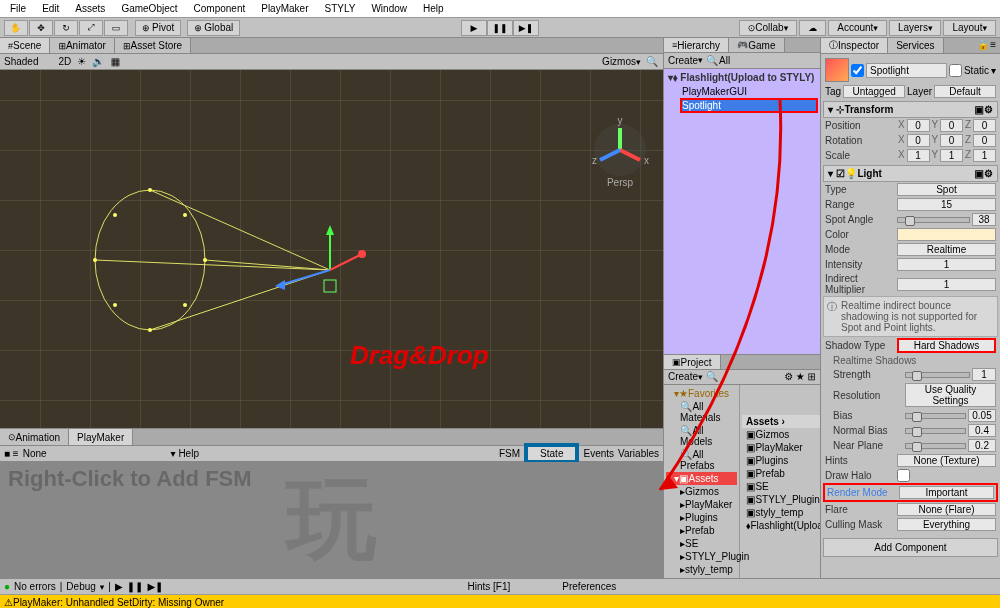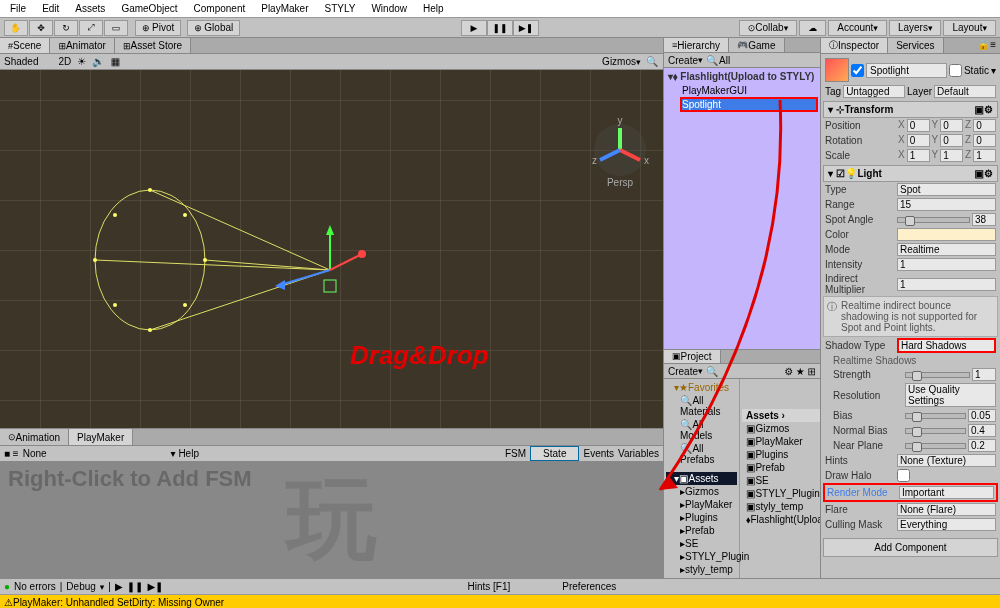--- a/index.html
+++ b/index.html
@@ -41,21 +41,21 @@
 .proj-list { flex:1; padding:2px; }
 .proj-list div { padding:1px 0 1px 4px; }
 .right-col { width:180px; display:flex; flex-direction:column; border-left:1px solid #888; background:#c2c2c2; }
 .insp-tabs { height:16px; background:#aaa; display:flex; border-bottom:1px solid #888; }
 .insp-content { flex:1; overflow:auto; padding:2px; font-size:9px; }
 .insp-header { display:flex; align-items:center; gap:2px; padding:2px; }
 .insp-cube { width:24px; height:24px; background:linear-gradient(135deg,#f55,#fa5); border:1px solid #888; }
 .insp-name { flex:1; background:#e8e8e8; border:1px solid #999; padding:1px 3px; }
 .insp-row { display:flex; align-items:center; padding:1px 2px; gap:2px; }
 .insp-label { width:70px; color:#333; }
-.insp-field { flex:1; background:#e8e8e8; border:1px solid #999; padding:0 2px; text-align:left; min-width:20px; }
+.insp-field { flex:1; background:#e8e8e8; border:1px solid #999; padding:0 2px; text-align:center; min-width:20px; }
 .comp-header { background:#d0d0d0; border:1px solid #999; padding:2px 4px; font-weight:bold; display:flex; align-items:center; margin-top:2px; }
 .comp-arrow { margin-right:3px; }
 .xyz { display:flex; gap:1px; flex:1; }
 .xyz span { color:#666; padding:0 1px; }
 .red-box { border:2px solid red !important; }
 .red-text { color:#e00000; font-weight:bold; font-size:26px; position:absolute; font-style:italic; }
 .slider { height:6px; background:#bbb; border:1px solid #888; flex:1; position:relative; }
 .slider::after { content:''; position:absolute; left:10%; top:-2px; width:8px; height:8px; background:#d4d4d4; border:1px solid #666; border-radius:2px; }
 .status { position:absolute; bottom:0; left:0; right:0; height:30px; background:#c2c2c2; border-top:1px solid #888; }
 .status-row1 { height:16px; display:flex; align-items:center; padding:0 4px; font-size:9px; gap:4px; border-bottom:1px solid #999; }
@@ -162,21 +162,21 @@
       <div class="tab">⊙ <span>Animation</span></div>
       <div class="tab active">
           <span>PlayMaker</span>
         </div>
     </div>
     <div class="pm-toolbar">
       <span>■ ≡</span>
       <span>None</span>
       <span style="margin-left:120px">▾ <span>Help</span></span>
       <span style="margin-left:auto">FSM</span>
-      <span style="background:#d8d8d8;padding:1px 12px;border:1px solid #0369a1">State</span>
+      <span style="background:#d8d8d8;padding:1px 12px;border:4px solid #0369a1">State</span>
       <span>Events</span>
       <span>Variables</span>
     </div>
     <div class="pm-view">
       <div class="pm-hint">Right-Click to Add FSM</div>
       <div class="pm-watermark">玩</div>
     </div>
   </div>
 
   <div class="mid-col">
@@ -200,21 +200,21 @@
       <span>Create</span> ▾
       <span style="margin-left:4px">🔍</span>
       <span style="margin-left:auto">⚙ ★ ⊞</span>
     </div>
     <div class="proj-content">
       <div class="proj-tree">
         <div class="fav">▾★<span>Favorites</span></div>
         <div style="padding-left:14px">🔍<span>All Materials</span></div>
         <div style="padding-left:14px">🔍<span>All Models</span></div>
         <div style="padding-left:14px">🔍<span>All Prefabs</span></div>
-        <div style="margin-top:6px;background:#0f172a;color:#fff">▾▣<span>Assets</span></div>
+        <div style="background:#ef4444;color:#fff">▾▣<span>Assets</span></div>
         <div style="padding-left:14px">▸<span>Gizmos</span></div>
         <div style="padding-left:14px">▸<span>PlayMaker</span></div>
         <div style="padding-left:14px">▸<span>Plugins</span></div>
         <div style="padding-left:14px">▸<span>Prefab</span></div>
         <div style="padding-left:14px">▸<span>SE</span></div>
         <div style="padding-left:14px">▸<span>STYLY_Plugin</span></div>
         <div style="padding-left:14px">▸<span>styly_temp</span></div>
       </div>
       <div class="proj-list">
         <div class="proj-head">Assets ›</div>

